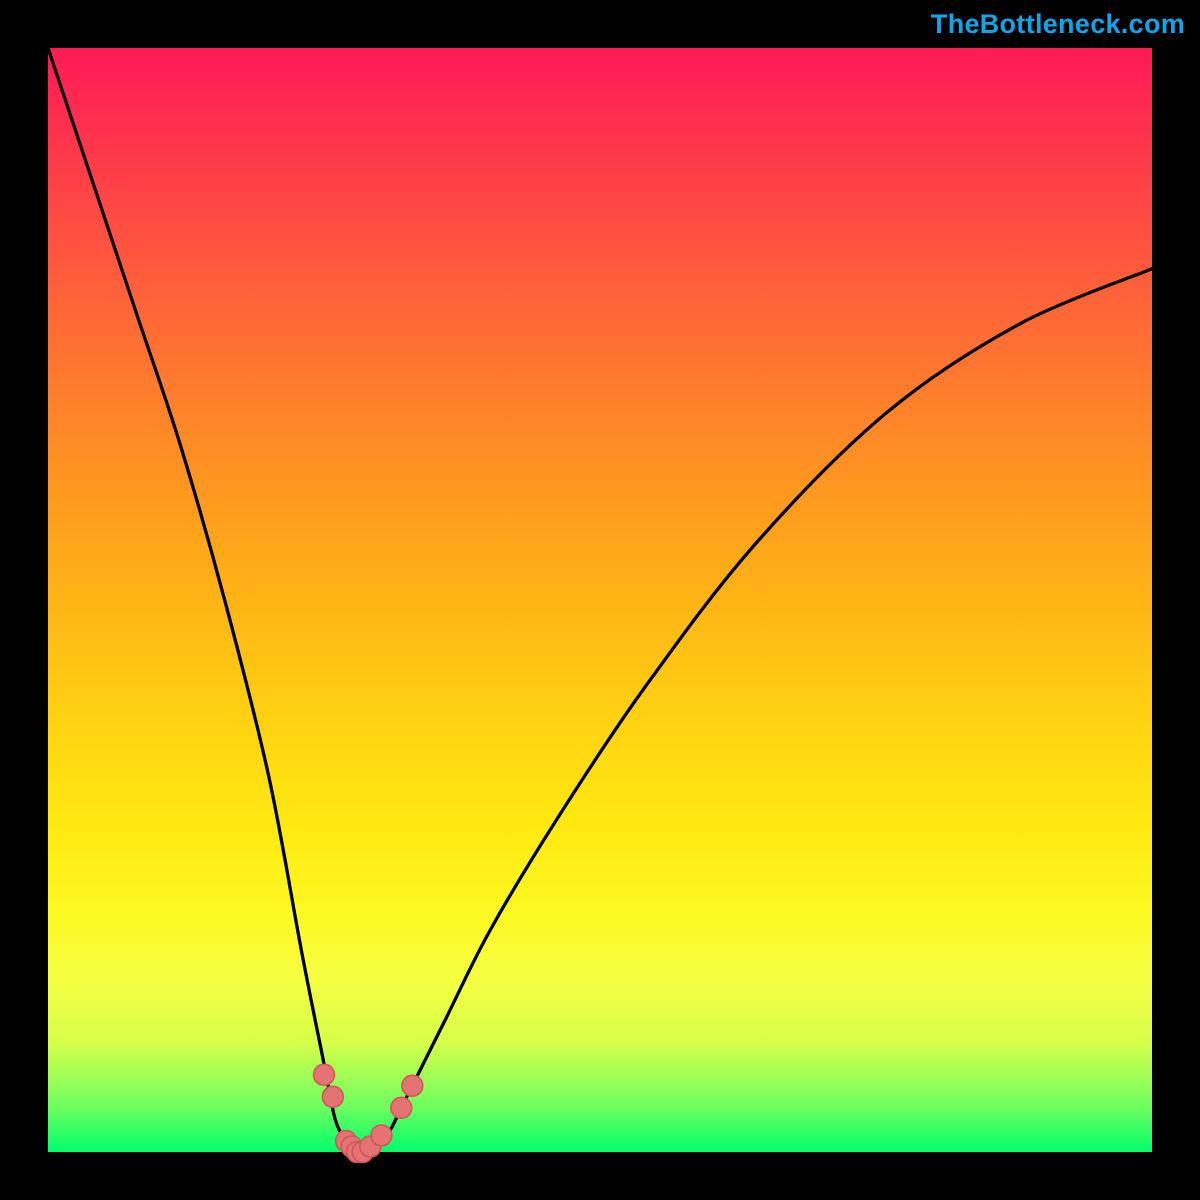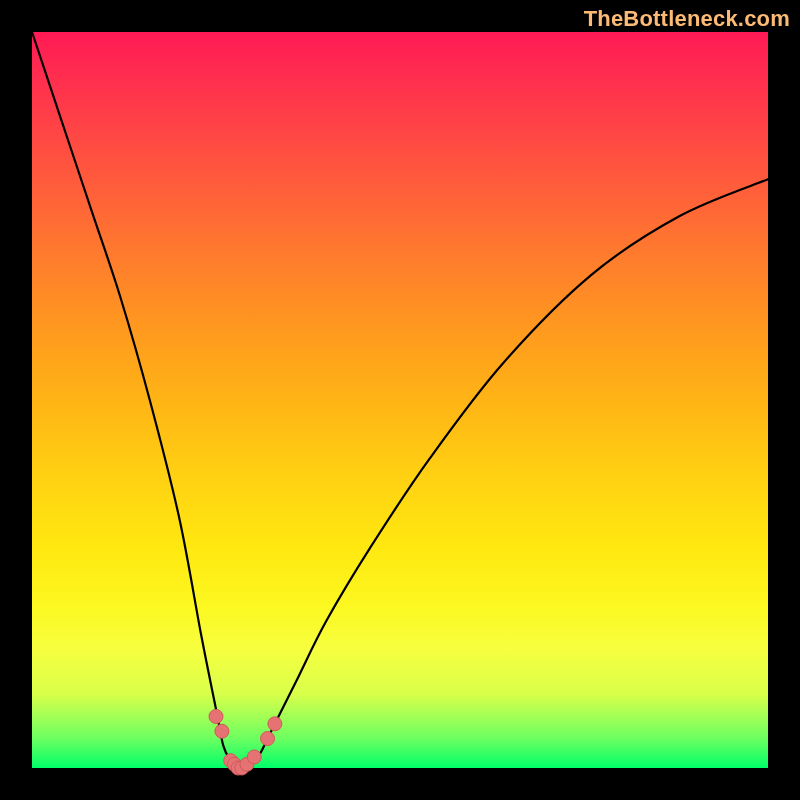--- a/index.html
+++ b/index.html
@@ -14,22 +14,22 @@
   .stage {
     position: relative;
     width: 800px;
     height: 800px;
     background: #000;
   }
   .watermark {
     position: absolute;
     top: 6px;
     right: 10px;
-    color: #fdba74;
-    font-size: 22px;
+    color: #0ea5e9;
+    font-size: 18px;
     font-weight: 600;
     letter-spacing: 0.2px;
     z-index: 5;
   }
   .plot-area {
     position: absolute;
     left: 32px;
     top: 32px;
     width: 736px;
     height: 736px;

